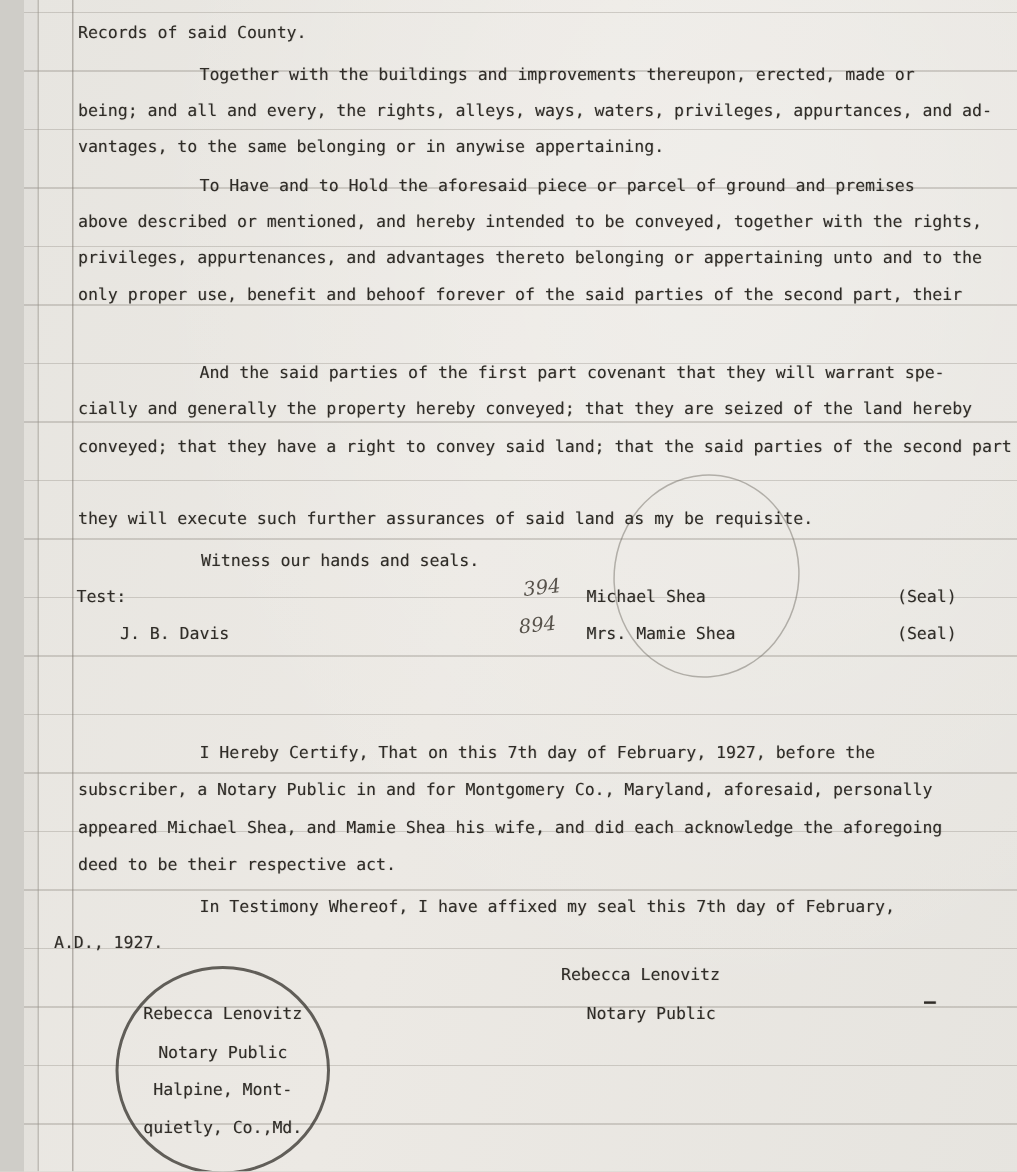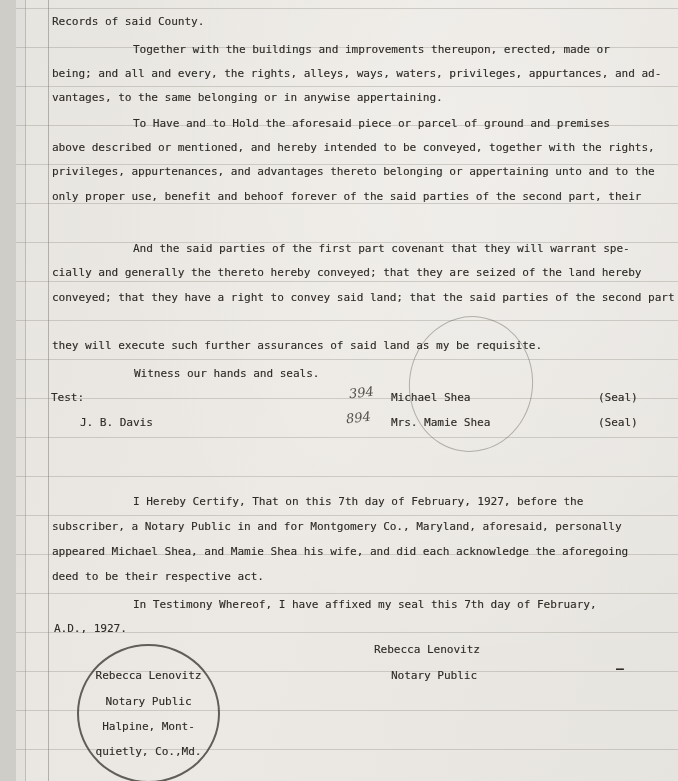--- a/index.html
+++ b/index.html
@@ -62,21 +62,21 @@
   <div class="tline" style="left:117px;top:43px">Together with the buildings and improvements thereupon, erected, made or</div>
   <div class="tline" style="left:36px;top:67px">being; and all and every, the rights, alleys, ways, waters, privileges, appurtances, and ad-</div>
   <div class="tline" style="left:36px;top:91px">vantages, to the same belonging or in anywise appertaining.</div>
 
   <div class="tline" style="left:117px;top:117px">To Have and to Hold the aforesaid piece or parcel of ground and premises</div>
   <div class="tline" style="left:36px;top:141px">above described or mentioned, and hereby intended to be conveyed, together with the rights,</div>
   <div class="tline" style="left:36px;top:165px">privileges, appurtenances, and advantages thereto belonging or appertaining unto and to the</div>
   <div class="tline" style="left:36px;top:190px">only proper use, benefit and behoof forever of the said parties of the second part, their</div>
 
   <div class="tline" style="left:117px;top:242px">And the said parties of the first part covenant that they will warrant spe-</div>
-  <div class="tline" style="left:36px;top:266px">cially and generally the thereto hereby conveyed; that they are seized of the land hereby</div>
+  <div class="tline" style="left:36px;top:266px">cially and generally the property hereby conveyed; that they are seized of the land hereby</div>
   <div class="tline" style="left:36px;top:291px">conveyed; that they have a right to convey said land; that the said parties of the second part</div>
   <div class="tline" style="left:36px;top:339px">they will execute such further assurances of said land as my be requisite.</div>
 
   <div class="tline" style="left:118px;top:367px">Witness our hands and seals.</div>
 
   <div class="tline" style="left:35px;top:391px">Test:</div>
   <div class="hand" style="left:333px;top:386px">394</div>
   <div class="tline" style="left:375px;top:391px">Michael Shea</div>
   <div class="tline" style="left:582px;top:391px">(Seal)</div>
 
@@ -85,21 +85,21 @@
   <div class="tline" style="left:375px;top:416px">Mrs. Mamie Shea</div>
   <div class="tline" style="left:582px;top:416px">(Seal)</div>
 
 
   <div class="tline" style="left:117px;top:495px">I Hereby Certify, That on this 7th day of February, 1927, before the</div>
   <div class="tline" style="left:36px;top:520px">subscriber, a Notary Public in and for Montgomery Co., Maryland, aforesaid, personally</div>
   <div class="tline" style="left:36px;top:545px">appeared Michael Shea, and Mamie Shea his wife, and did each acknowledge the aforegoing</div>
   <div class="tline" style="left:36px;top:570px">deed to be their respective act.</div>
 
   <div class="tline" style="left:117px;top:598px">In Testimony Whereof, I have affixed my seal this 7th day of February,</div>
-  <div class="tline" style="left:38px;top:622px">A.D., 1927.</div>
+  <div class="tline" style="left:20px;top:622px">A.D., 1927.</div>
 
   <div class="tline" style="left:358px;top:643px">Rebecca Lenovitz</div>
   <div class="tline" style="left:375px;top:669px">Notary Public</div>
   <div class="tline dash" style="left:600px;top:662px">—</div>
 
   <div class="stamp">
     <div class="tline sline" style="top:23px">Rebecca Lenovitz</div>
     <div class="tline sline" style="top:49px">Notary Public</div>
     <div class="tline sline" style="top:74px">Halpine, Mont-</div>
     <div class="tline sline" style="top:99px">quietly, Co.,Md.</div>

